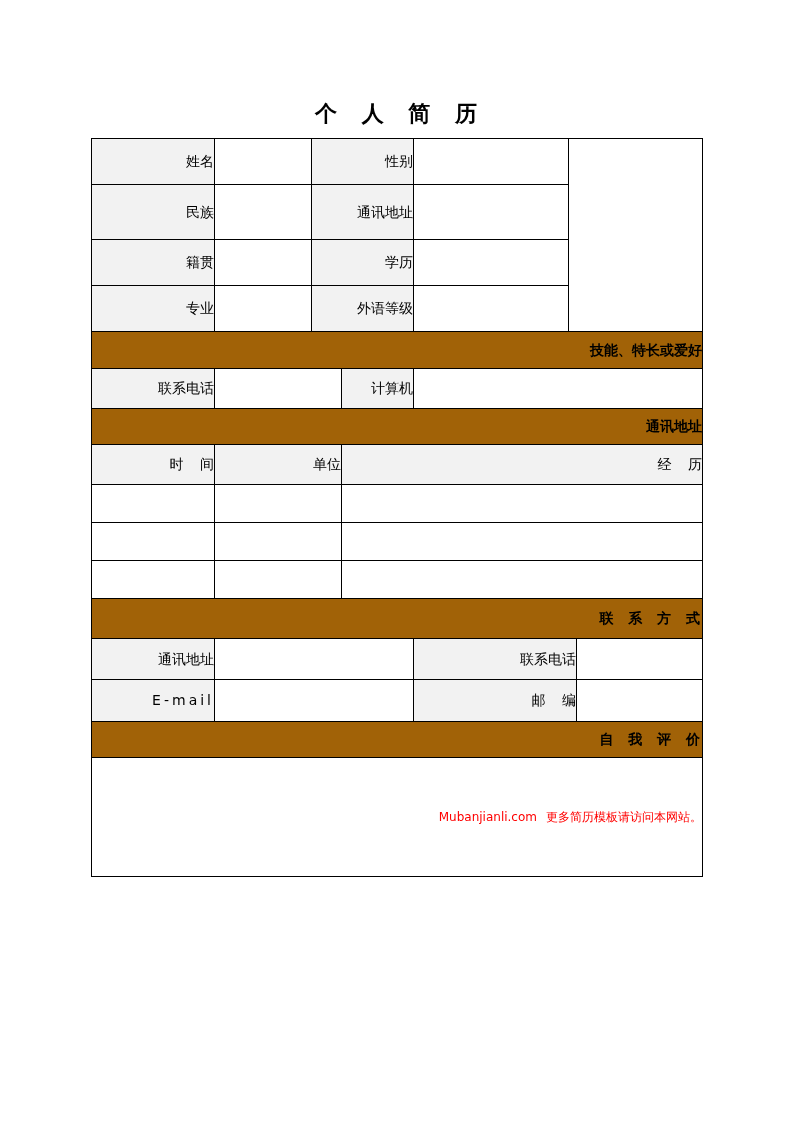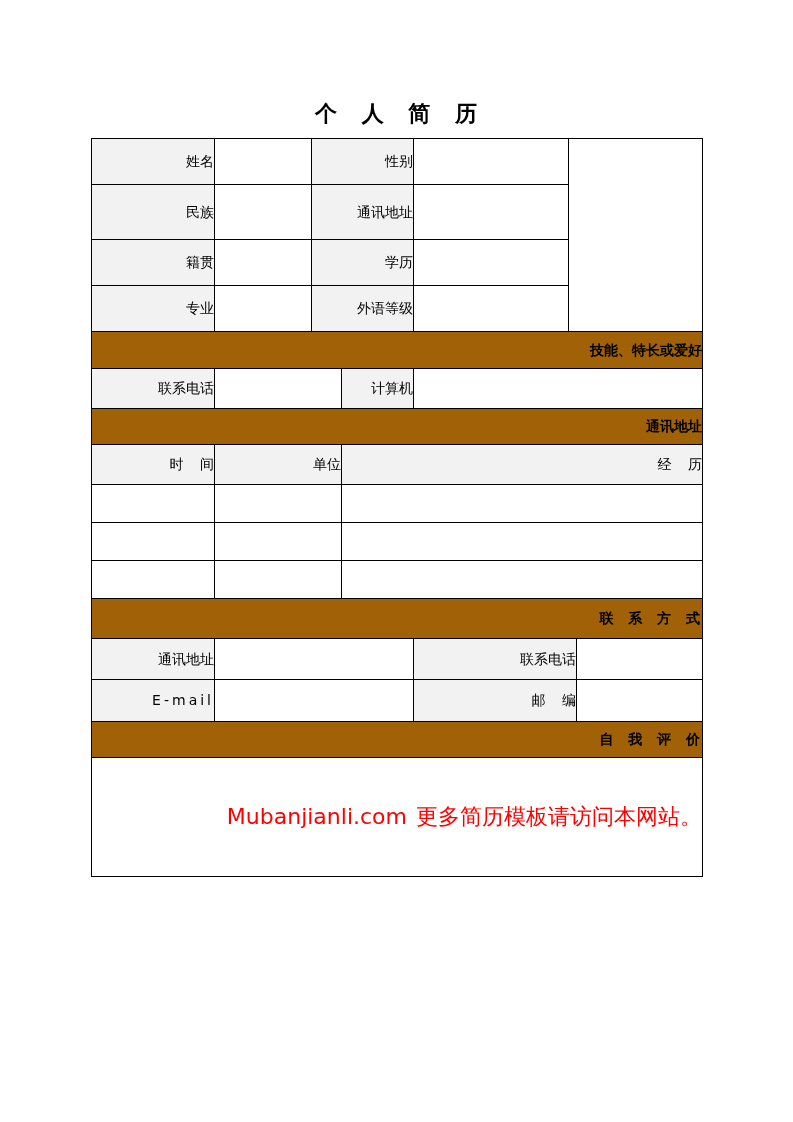--- a/index.html
+++ b/index.html
@@ -36,21 +36,21 @@
     overflow: hidden;
     line-height: 1.2;
   }
   td.shaded { background: #f2f2f2; }
   td.hdr { font-weight: bold; font-size: 15px; background: #a16207; }
   td.sp-hdr { word-spacing: 6px; letter-spacing: 2px; }
   .sp-label { word-spacing: 12px; }
   td.left-lab { text-align: left; padding-left: 7px; }
   td.email-lab { letter-spacing: 3px; font-size: 13px; }
   td.free-cell { vertical-align: middle; text-align: left; padding-left: 11px; }
-  .watermark { font-size: 22px; white-space: nowrap; }
+  .watermark { font-size: 12px; white-space: nowrap; }
   .watermark .site { margin-right: 9px; }
 </style>
 </head>
 <body>
 
 <div class="page">
   <div class="content">
 
     <div class="doc-title">个 人 简 历</div>
 

